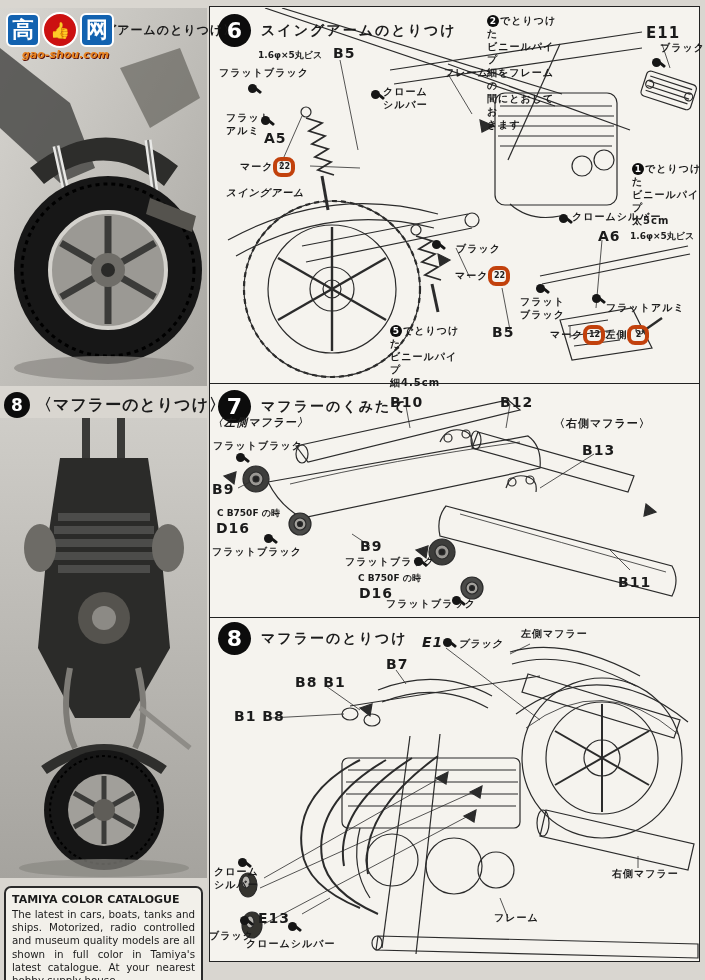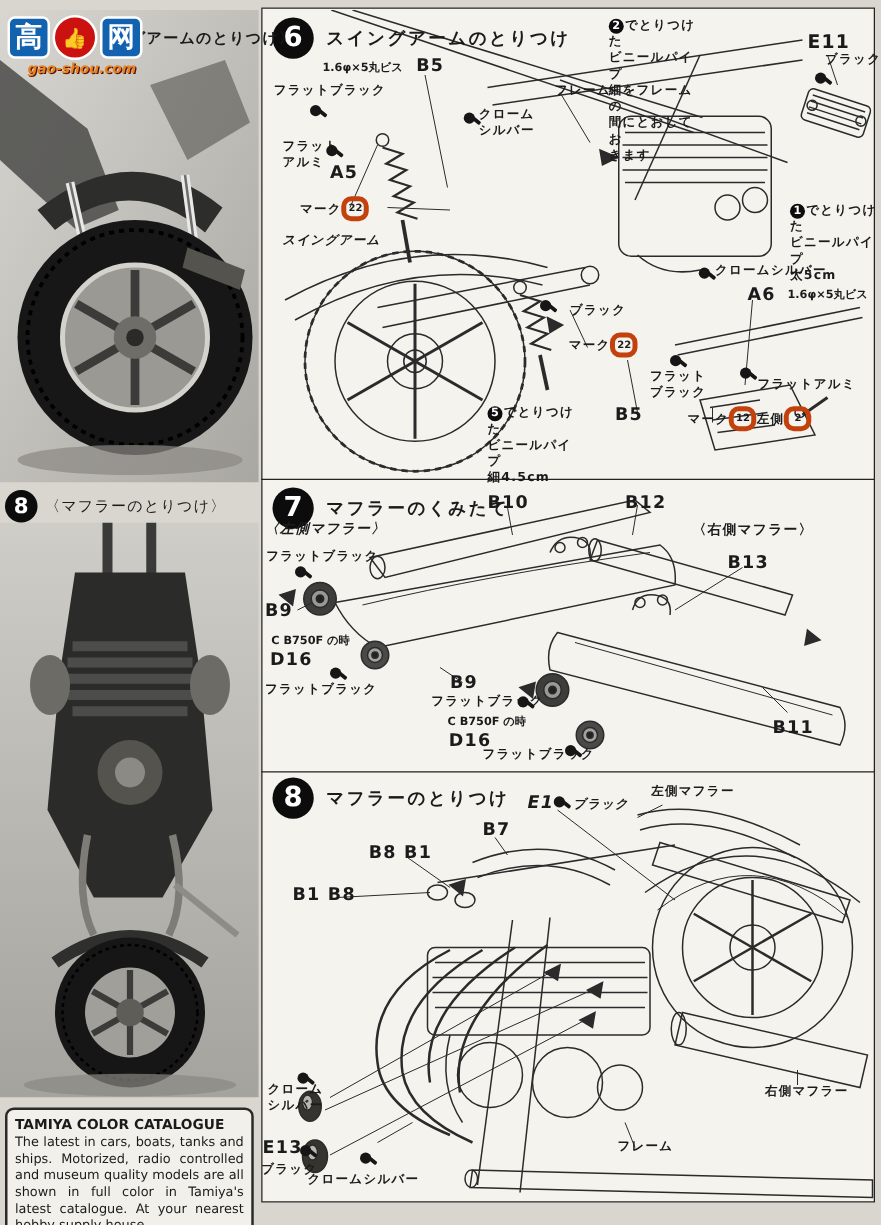--- a/index.html
+++ b/index.html
@@ -40,21 +40,21 @@
   .logo .sq{width:30px;height:30px;background:#1262b0;color:#fff;border-radius:6px;border:2px solid #fff;
         font-size:22px;font-weight:bold;display:flex;align-items:center;justify-content:center;}
   .logo .thumb{width:32px;height:32px;background:#cc1111;border-radius:50%;border:2px solid #fff;
         color:#fff;font-size:16px;font-weight:bold;display:flex;align-items:center;justify-content:center;}
   .logo-domain{position:absolute;left:22px;top:48px;z-index:5;font-size:11px;font-weight:bold;font-style:italic;
         color:#e8821d;text-shadow:1px 1px 0 #5a1208;letter-spacing:0;}
   .photo1-caption{position:absolute;left:104px;top:22px;font-size:12px;font-weight:bold;letter-spacing:1px;z-index:4;}
   .photo2-row{position:absolute;left:4px;top:392px;display:flex;align-items:center;gap:6px;z-index:4;}
   .photo2-num{width:26px;height:26px;background:#0c0c0c;color:#fff;border-radius:50%;font-size:17px;
         font-weight:bold;display:flex;align-items:center;justify-content:center;}
-  .photo2-caption{font-size:12px;font-weight:normal;letter-spacing:1px;}
+  .photo2-caption{font-size:16px;font-weight:bold;letter-spacing:1px;}
   .catalogue{position:absolute;left:4px;top:886px;width:199px;box-sizing:border-box;border:2px solid #2a2a2a;
         border-radius:7px;background:#f2f0ea;padding:5px 6px 7px 6px;}
   .catalogue-title{font-size:11px;font-weight:bold;letter-spacing:0;}
   .catalogue-body{font-size:10.3px;line-height:1.28;margin-top:2px;text-align:justify;letter-spacing:0;}
 </style>
 </head>
 <body>
 
 <div class="page">
 
@@ -436,21 +436,21 @@
 
   <div class="lbl" style="left:422px;top:634px;font-style:italic;"><span class="code" style="position:static;">E1</span><span class="screw-in"></span><span>ブラック</span></div>
   <div class="lbl" style="left:521px;top:628px;">左側マフラー</div>
   <div class="code" style="left:386px;top:656px;">B7</div>
   <div class="code" style="left:295px;top:674px;">B8  B1</div>
   <div class="code" style="left:234px;top:708px;">B1  B8</div>
 
   <span class="screw" style="left:238px;top:858px;"></span>
   <div class="lbl" style="left:214px;top:866px;">クローム
 シルバー</div>
-  <div class="code" style="left:210px;top:910px;">E13</div>
+  <div class="code" style="left:210px;top:910px;padding-left:48px;">E13</div>
   <span class="screw" style="left:240px;top:916px;"></span>
   <div class="lbl" style="left:209px;top:930px;">ブラック</div>
   <span class="screw" style="left:288px;top:922px;"></span>
   <div class="lbl" style="left:246px;top:938px;">クロームシルバー</div>
   <div class="lbl" style="left:494px;top:912px;">フレーム</div>
   <div class="lbl" style="left:612px;top:868px;">右側マフラー</div>
 
 </div>
 
 </body></html>

